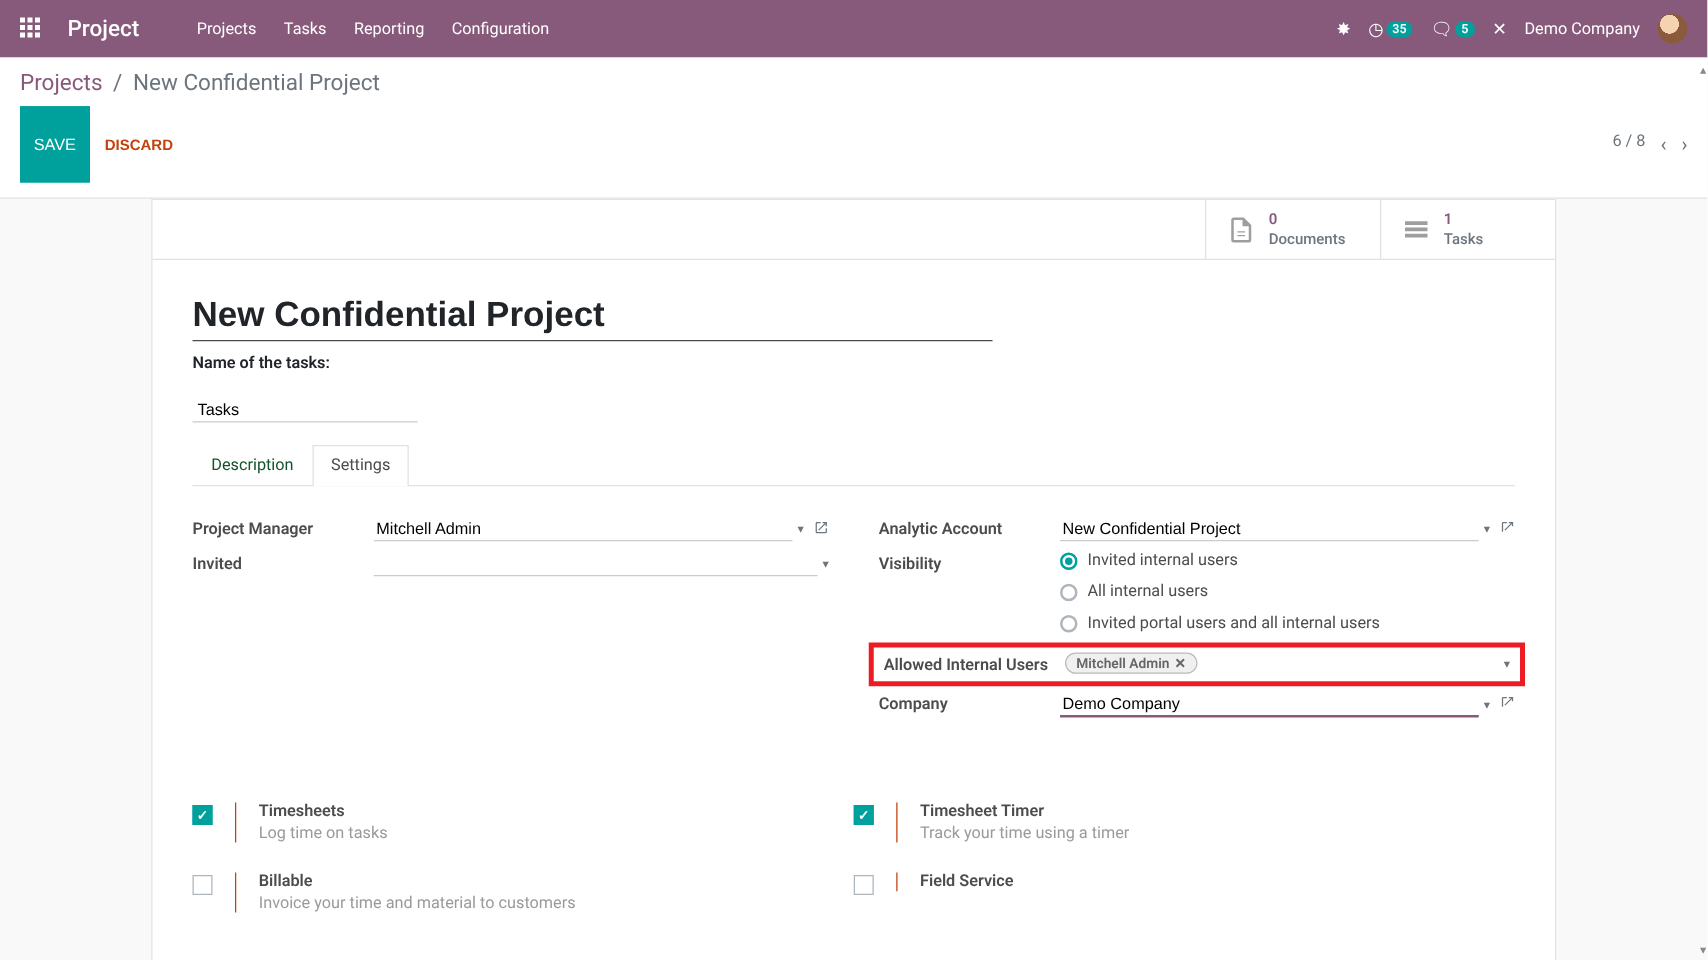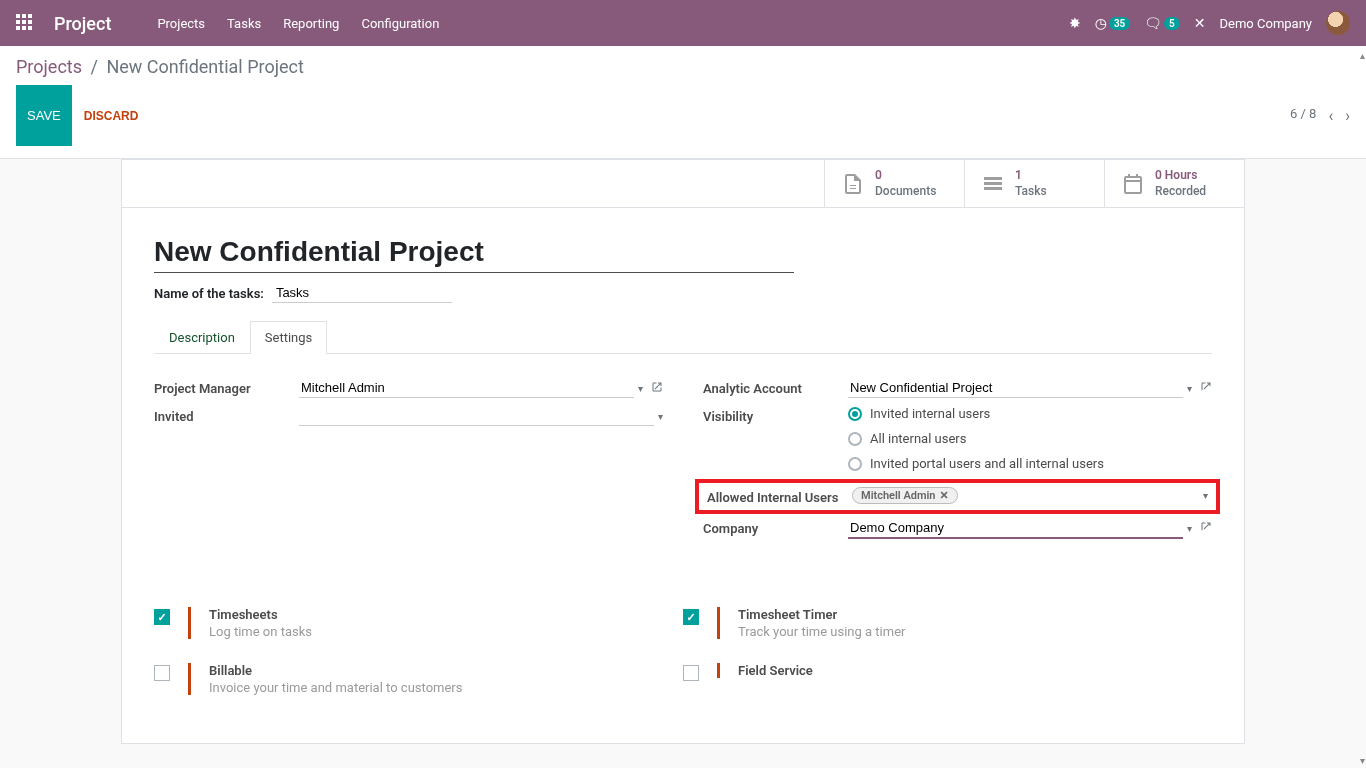--- a/index.html
+++ b/index.html
@@ -36,21 +36,21 @@
 
 .form-container { max-width: 1140px; margin: 0 auto; padding: 0 8px; }
 .sheet-bg { background: #fff; border: 1px solid #dee2e6; margin-top: 0; }
 .button-box { display: flex; justify-content: flex-end; border-bottom: 1px solid #dee2e6; }
 .stat-btn { display: flex; align-items: center; gap: 10px; padding: 8px 16px; border-left: 1px solid #dee2e6; cursor: pointer; min-width: 140px; }
 .stat-btn .stat-text { display: flex; flex-direction: column; font-size: 12px; color: #875a7b; line-height: 1.3; font-weight: 600; }
 .stat-btn .stat-text .muted { color: #6c757d; font-weight: 500; }
 
 .sheet-inner { padding: 24px 32px; }
 .title-input { font-size: 28px; font-weight: 600; color: #212529; border: none; border-bottom: 1px solid #4c4c4c; padding: 4px 0; width: 640px; outline: none; }
-.subtitle-row { display: flex; align-items: center; gap: 8px; margin-top: 10px; }
+.subtitle-row { display: flex; align-items: flex-start; gap: 20px; margin-top: 10px; flex-direction: column; }
 .subtitle-row label { font-weight: 600; color: #212529; font-size: 13px; }
 .subtitle-row input { border: none; border-bottom: 1px solid #ccc; padding: 2px 4px; font-size: 13px; outline: none; width: 180px; }
 
 .tabs { display: flex; border-bottom: 1px solid #dee2e6; margin-top: 18px; }
 .tab { padding: 8px 14px; font-size: 13px; color: #14532d; cursor: pointer; border: 1px solid transparent; border-bottom: none; position: relative; }
 .tab.active { color: #4c4c4c; border-color: #dee2e6; background: #fff; margin-bottom: -1px; }
 
 .tab-content { padding: 24px 0; }
 .form-row { display: flex; gap: 40px; }
 .form-col { flex: 1; }
@@ -72,21 +72,21 @@
 
 .tag-input { flex: 1; display: flex; align-items: center; border-bottom: 1px solid #ccc; padding-bottom: 2px; }
 .tag { background: #f0f0f0; border: 1px solid #bbb; border-radius: 10px; padding: 1px 8px; font-size: 11px; color: #666; display: inline-flex; align-items: center; gap: 4px; font-weight: 600; }
 .tag .x { cursor: pointer; font-weight: bold; }
 
 .options-grid { display: flex; flex-wrap: wrap; gap: 24px 0; margin-top: 60px; }
 .option-item { width: 50%; display: flex; gap: 18px; align-items: flex-start; }
 .checkbox { width: 16px; height: 16px; border: 1px solid #adb5bd; cursor: pointer; display: inline-flex; align-items: center; justify-content: center; flex-shrink: 0; margin-top:2px; }
 .checkbox.checked { background: #00a09d; border-color: #00a09d; color: #fff; }
 .checkbox.checked::after { content: "✓"; font-size: 11px; font-weight: bold; }
-.option-body { border-left: 3px solid #c2410c; padding-left: 18px; }
+.option-body { border-left: 1px solid #c2410c; padding-left: 18px; }
 .option-body .opt-title { font-weight: 600; color: #4c4c4c; font-size: 13px; }
 .option-body .opt-desc { color: #9a9a9a; font-size: 13px; margin-top: 2px; }
 
 .svg-icon { width: 24px; height: 24px; fill: #9e9e9e; }
 .ext-svg { width: 12px; height: 12px; fill: #6c757d; }
 
 
 .scroll-arrow { position: fixed; right: 1px; font-size: 10px; color: #888; }
 </style>
 </head>
@@ -153,29 +153,20 @@
             <span class="muted">Documents</span>
           </div>
       </div>
       <div class="stat-btn">
         <svg class="svg-icon" viewBox="0 0 24 24">
             <path d="M3 5h18v3H3V5zm0 5h18v3H3v-3zm0 5h18v3H3v-3z"></path>
           </svg>
         <div class="stat-text">
             <span>1</span>
             <span class="muted">Tasks</span>
-          </div>
-      </div>
-      <div class="stat-btn">
-        <svg class="svg-icon" viewBox="0 0 24 24">
-            <path d="M19 4h-2V2h-2v2H9V2H7v2H5a2 2 0 0 0-2 2v14a2 2 0 0 0 2 2h14a2 2 0 0 0 2-2V6a2 2 0 0 0-2-2zm0 16H5V10h14v10zM5 8V6h14v2H5z"></path>
-          </svg>
-        <div class="stat-text">
-            <span>0 Hours</span>
-            <span class="muted">Recorded</span>
           </div>
       </div>
     </div>
 
     <div class="sheet-inner">
       <input class="title-input" value="New Confidential Project" style="">
       <div class="subtitle-row">
         <label>Name of the tasks:</label>
         <input value="Tasks" style="">
       </div>

